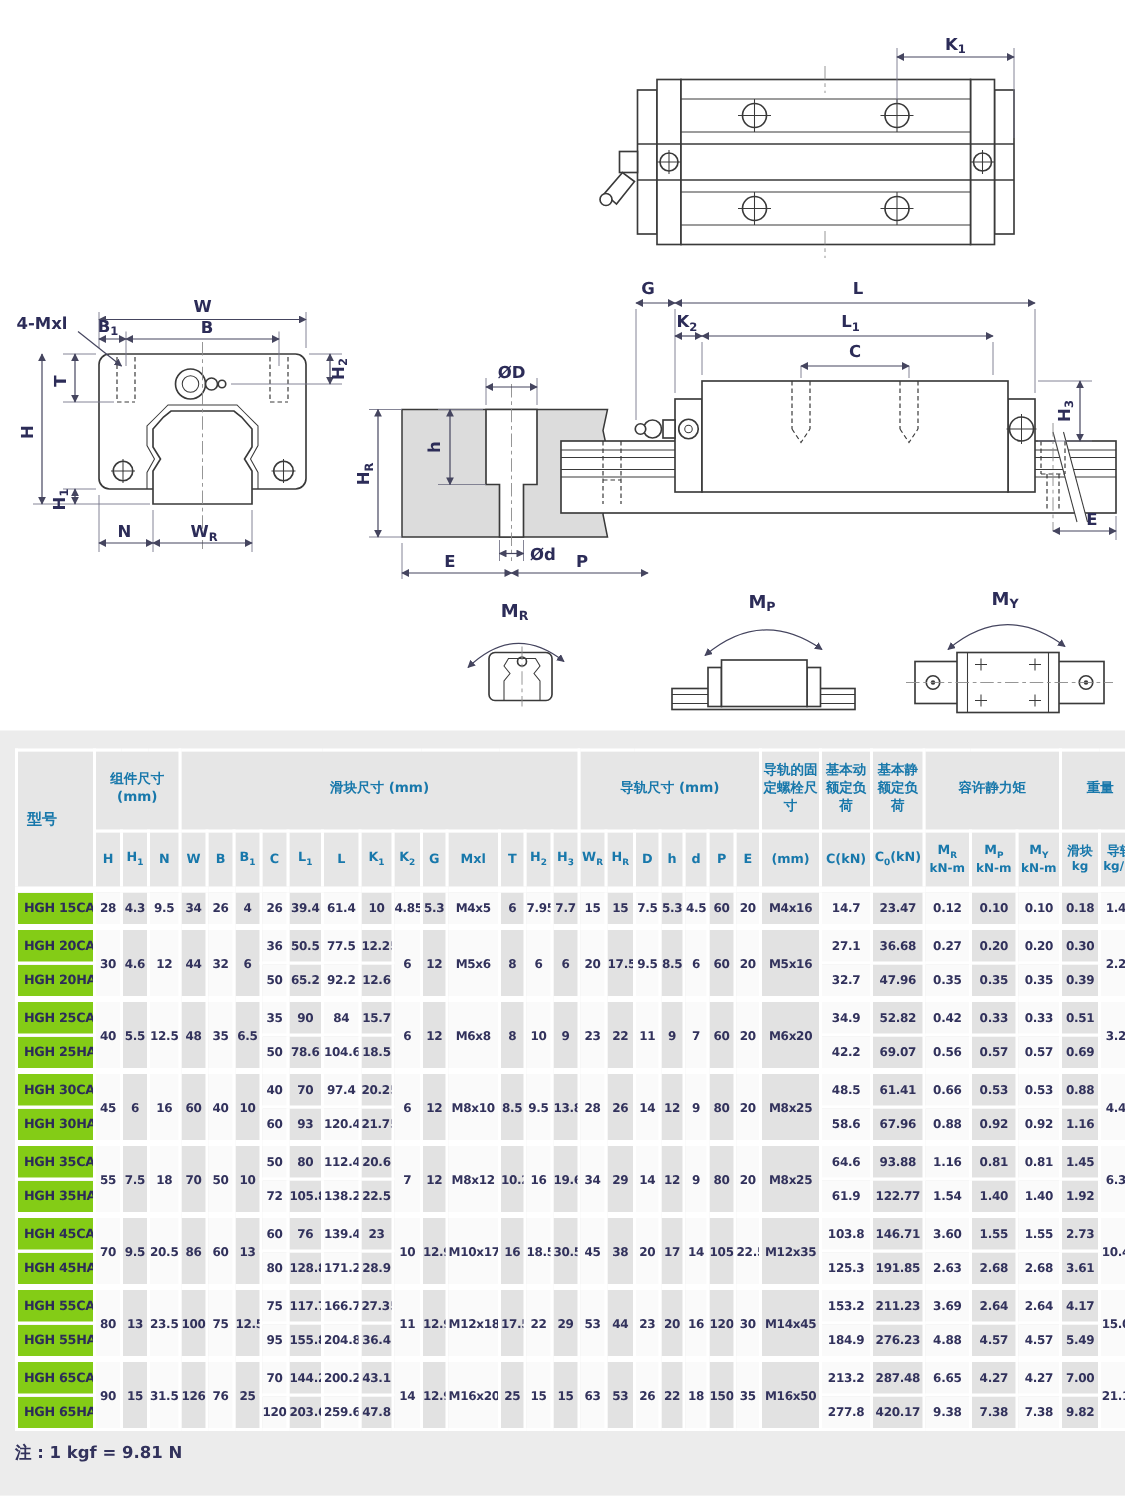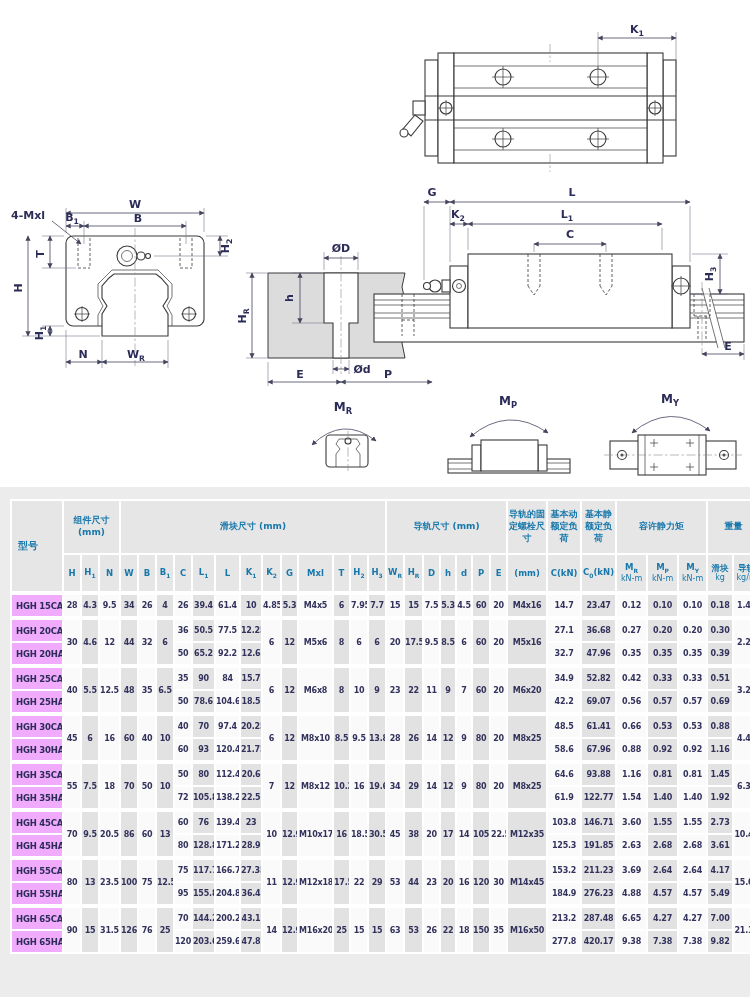--- a/index.html
+++ b/index.html
@@ -22,25 +22,25 @@
   .table-section{position:absolute;left:0;top:487px;width:750px;height:510px;
       background:#ececec;box-sizing:border-box;padding:12px 10px 0 10px}
   table{border-collapse:collapse;table-layout:fixed;width:730px}
   th,td{border:2px solid #fff;text-align:center;vertical-align:middle;
       overflow:hidden;white-space:nowrap;padding:0}
   th{background:#e6e6e6;color:#1878ab;font-weight:bold}
   th.grp{font-size:9px;line-height:1.3;white-space:normal;height:52px;padding:0 1px}
   th.model-h{font-size:10px;text-align:left;padding-left:6px}
   th.sub{font-size:8.5px;height:36px;white-space:normal;line-height:1.25}
   th.sub sub,td sub{font-size:70%}
-  th .l2{font-size:8px;font-weight:normal}
+  th .l2{font-size:8px;font-weight:bold}
   td{height:21px;font-size:8px;font-weight:bold;color:#32325c;background:#fafafa;
      letter-spacing:-0.2px}
   td.g{background:#e2e2e2}
-  td.model{background:#f0abfc;text-align:left;padding-left:4px;font-size:8.5px;
+  td.model{background:#84cc16;text-align:left;padding-left:4px;font-size:8.5px;
      color:#2c2c58}
   tr.gs td{border-top-width:4px}
   .note{margin-top:7px;font-size:11px;font-weight:bold;color:#32325c}
 </style>
 </head>
 <body>
 
 <svg width="0" height="0" style="position:absolute">
   <defs>
     <marker id="ar" viewBox="0 0 10 10" refX="9" refY="5" markerWidth="6.5" markerHeight="6.5" orient="auto-start-reverse">
@@ -753,13 +753,14 @@
           <td class="g">47.8</td>
           <td>277.8</td>
           <td class="g">420.17</td>
           <td>9.38</td>
           <td class="g">7.38</td>
           <td>7.38</td>
           <td class="g">9.82</td>
         </tr>
       </tbody>
   </table>
+  <div class="note">注 : 1 kgf = 9.81 N</div>
 </div>
 
 </body></html>

